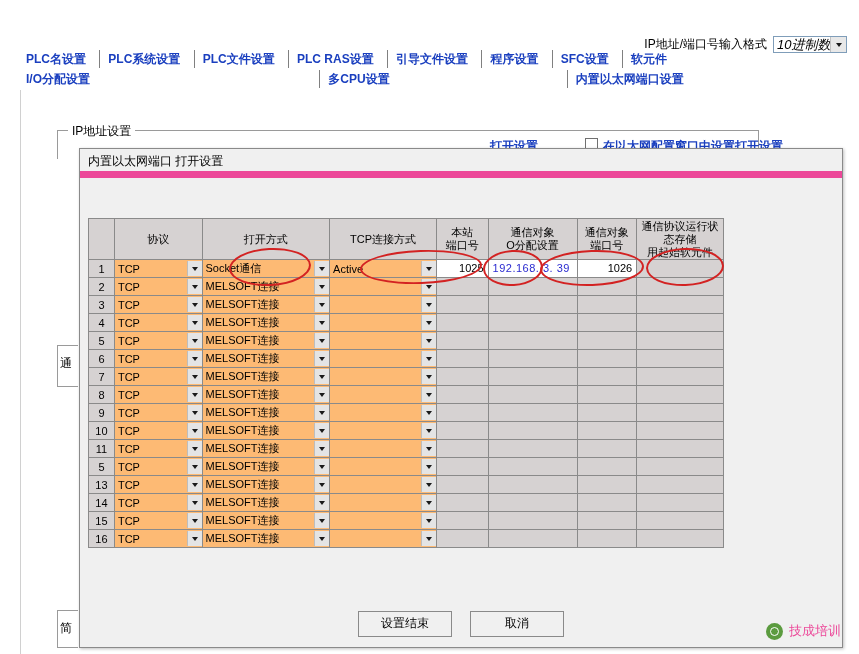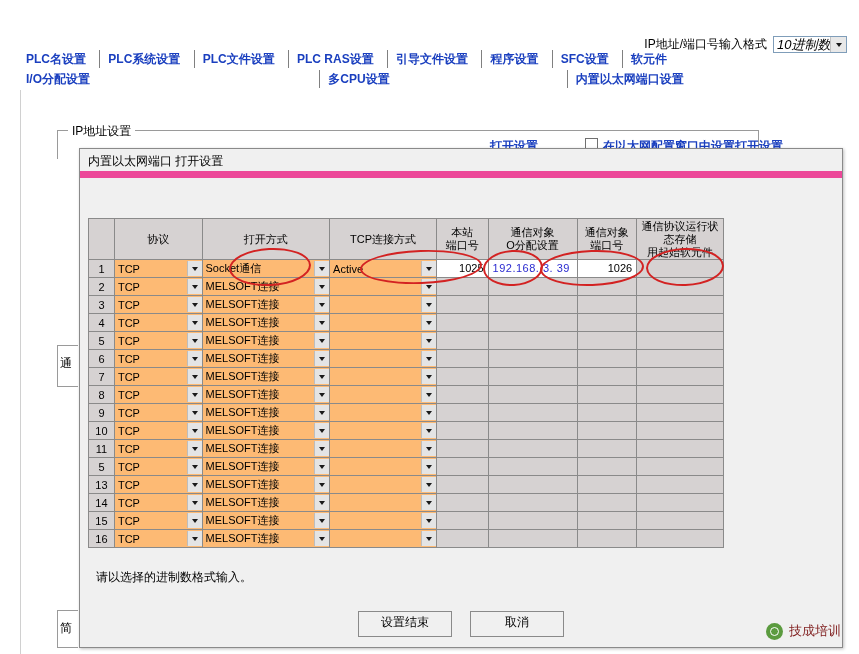--- a/index.html
+++ b/index.html
@@ -283,21 +283,21 @@
   }
 
   
   .dlg-btn {
     position: absolute;
     top: 611px;
     height: 24px;
     background: #f0f0f0;
     border: 1px solid #8a8a8a;
     font-size: 12px;
-    font-family: Liberation Mono, monospace;
+    font-family: Liberation Sans, sans-serif;
     text-align: center;
     line-height: 22px;
     color: #000;
   }
   #btn-ok { left: 358px; width: 92px; }
   #btn-cancel { left: 470px; width: 92px; }
 
   
   .ellipse {
     position: absolute;
@@ -311,21 +311,21 @@
   #ell-ip   { left: 540px; top: 250px; width: 100px; height: 32px; transform: rotate(-2deg); }
   #ell-oport{ left: 646px; top: 248px; width: 74px; height: 34px; transform: rotate(-2deg); }
 
   
   #watermark {
     position: absolute;
     right: 18px; bottom: 14px;
     display: flex;
     align-items: center;
     gap: 6px;
-    color: #7f1d1d;
+    color: #ec4899;
     font-size: 13px;
   }
   #wm-circle {
     width: 17px; height: 17px;
     border-radius: 50%;
     background: #5b9b3f;
     position: relative;
     flex: none;
   }
   #wm-circle::after {
@@ -1047,21 +1047,20 @@
           </td>
           <td class="cell col-dev disabled">
             <div class="cell-plain"></div>
           </td>
         </tr>
       </tbody>
   </table>
 </div>
 
 <div id="note">
-  <div>请以选择的进制数格式输入。</div>
 </div>
 
 <div class="dlg-btn" id="btn-ok">设置结束</div>
 <div class="dlg-btn" id="btn-cancel">取消</div>
 
 <div class="ellipse" id="ell-open"></div>
 <div class="ellipse" id="ell-tcp"></div>
 <div class="ellipse" id="ell-port"></div>
 <div class="ellipse" id="ell-ip"></div>
 <div class="ellipse" id="ell-oport"></div>

